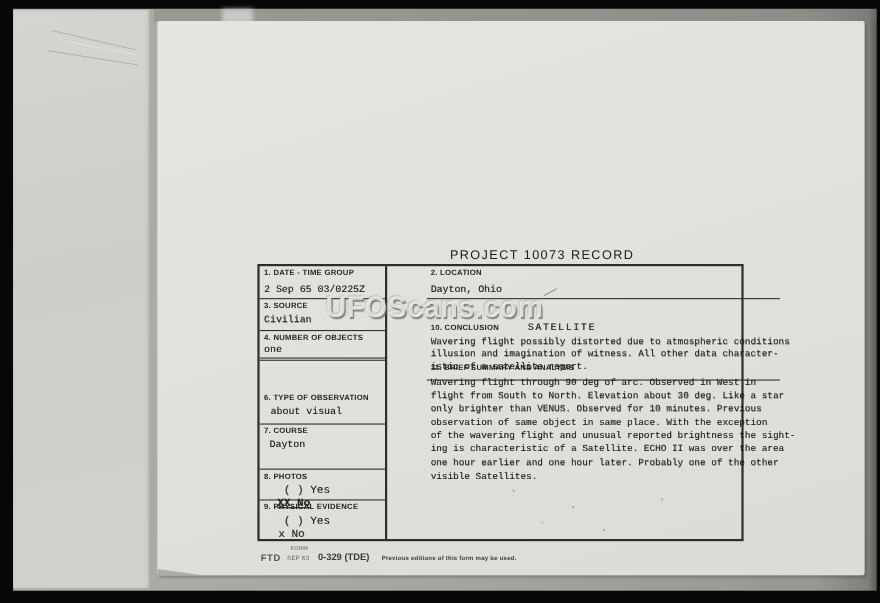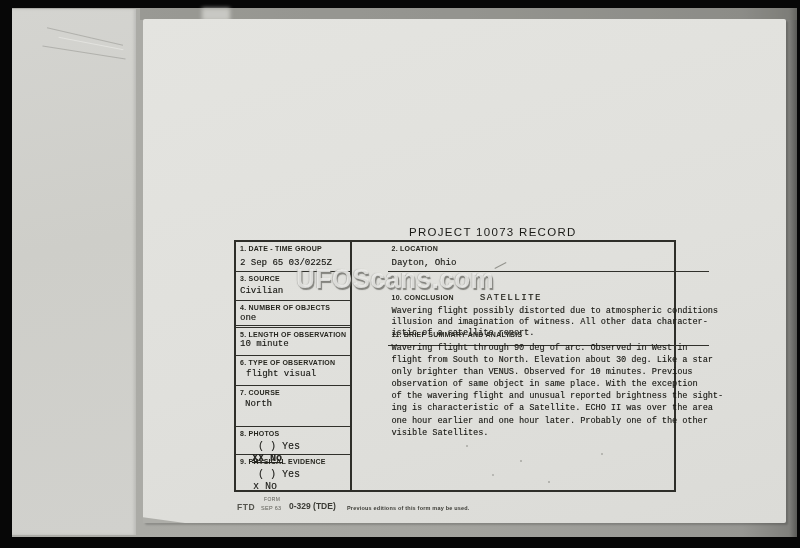--- a/index.html
+++ b/index.html
@@ -146,31 +146,27 @@
     <div class="typed mt6">2 Sep 65  03/0225Z</div>
   </div>
   <div class="cell cl r3 bb">
     <div class="lbl">3. SOURCE</div>
     <div class="typed mt4">Civilian</div>
   </div>
   <div class="cell cl r4 bb-heavy">
     <div class="lbl">4. NUMBER OF OBJECTS</div>
     <div class="typed mt2">one</div>
   </div>
-  <div class="cell cl r5 bb">
-    <div class="lbl">5. LENGTH OF OBSERVATION</div>
-    <div class="typed mt1">10 minute</div>
-  </div>
   <div class="cell cl r6 bb">
     <div class="lbl">6. TYPE OF OBSERVATION</div>
-    <div class="typed mt3 ind6">flight visual</div>
+    <div class="typed mt3 ind6">about visual</div>
   </div>
   <div class="cell cl r7 bb">
     <div class="lbl">7. COURSE</div>
-    <div class="typed mt3 ind5">North</div>
+    <div class="typed mt3 ind5">Dayton</div>
   </div>
   <div class="cell cl r8 bb">
     <div class="lbl">8. PHOTOS</div>
     <div class="check-row check-yes">( ) Yes</div>
     <div class="check-row check-no">XX No</div>
   </div>
   <div class="cell cl r9">
     <div class="lbl">9. PHYSICAL EVIDENCE</div>
     <div class="check-row check-yes">( ) Yes</div>
     <div class="check-row check-no-x">x No</div>

